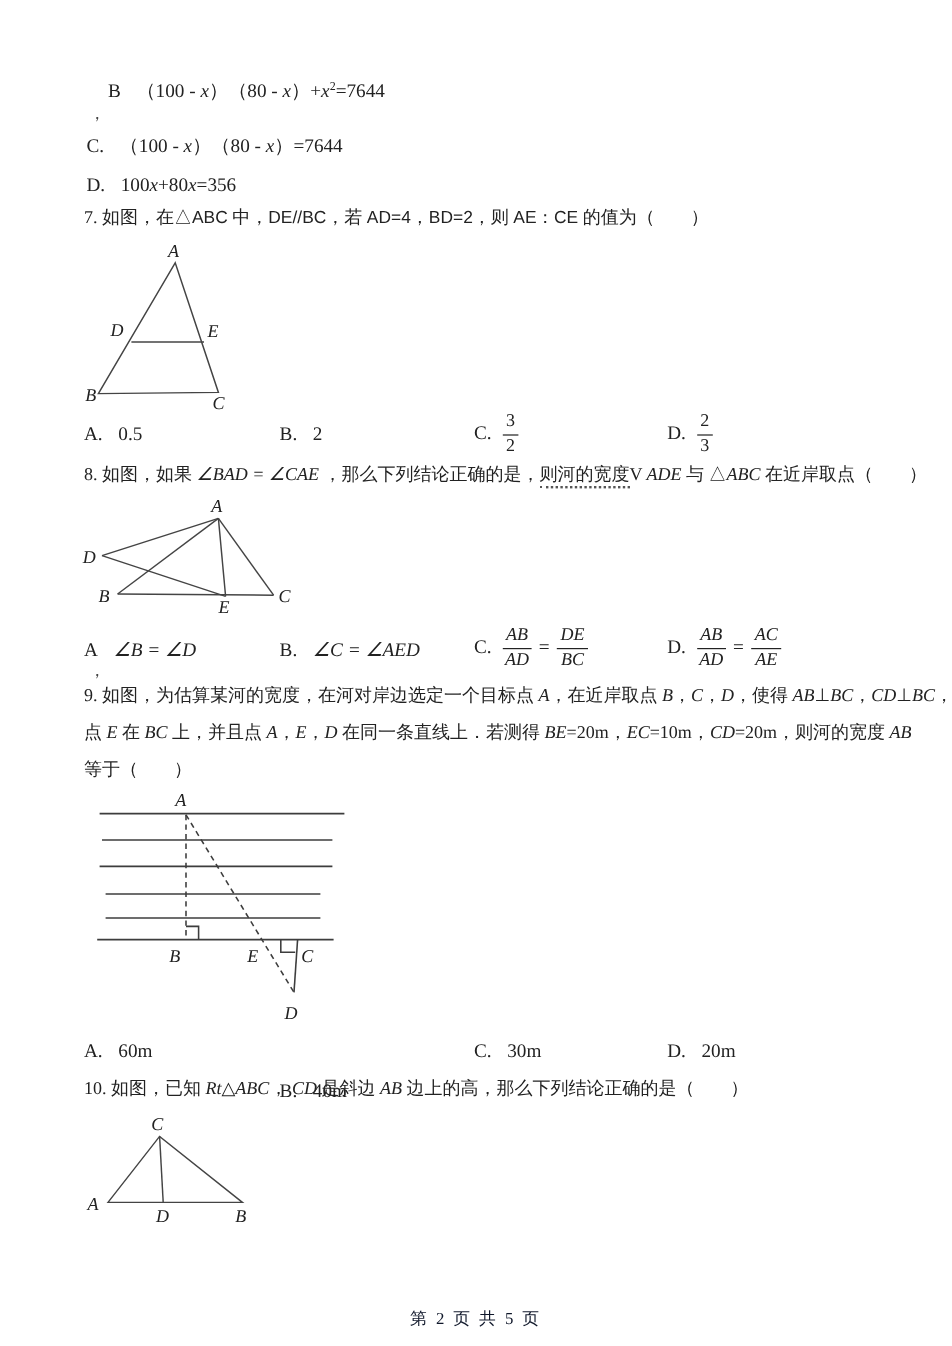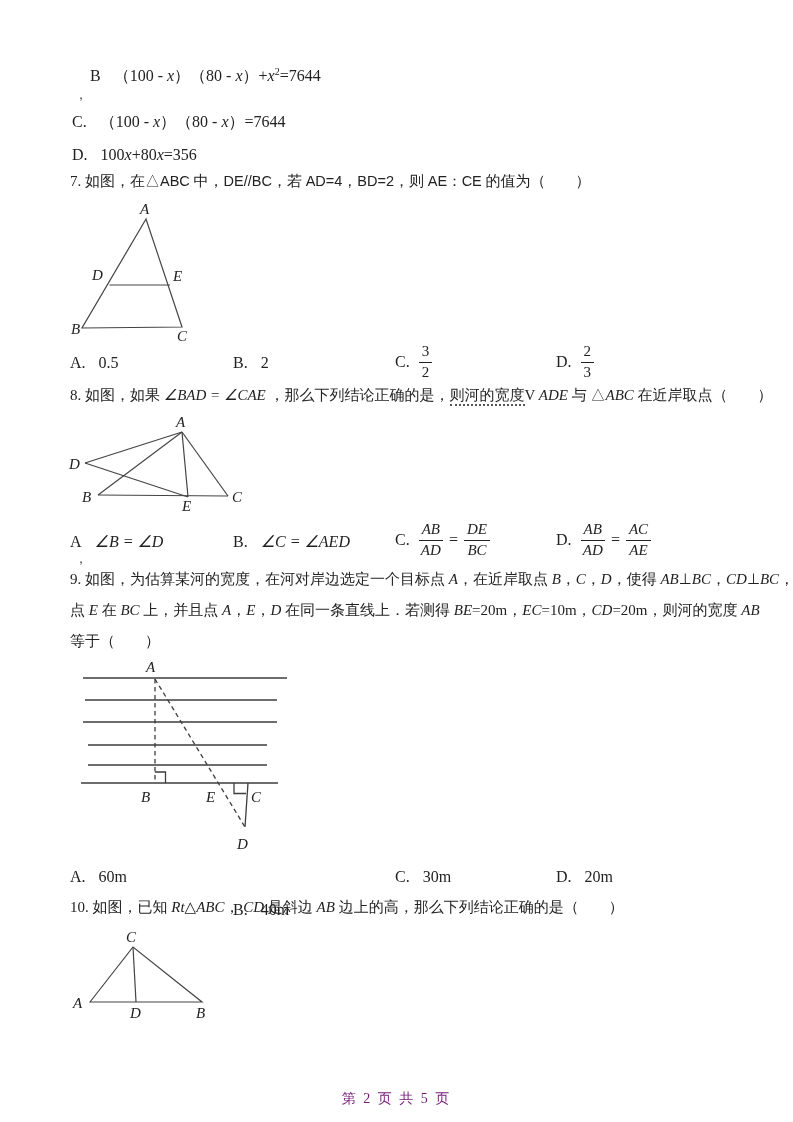--- a/index.html
+++ b/index.html
@@ -18,21 +18,21 @@
   .olabel{margin-right:9px;}
   .optflex{display:flex;align-items:center;height:44px;}
   .frac{display:inline-flex;flex-direction:column;align-items:center;line-height:1.15;font-size:15px;}
   .frac .num{border-bottom:1.2px solid #222;padding:0 3px 1px;}
   .frac .den{padding-top:1px;}
   .frac.it{font-style:italic;}
   .eqsign{margin:0 6px;font-style:normal;}
   .stray{position:absolute;font-size:14px;color:#444;}
   svg text{font-family:"Liberation Serif",serif;font-style:italic;font-size:15px;fill:#222;}
   svg{overflow:visible;}
-  .footer{left:0;right:0;text-align:center;font-size:14px;letter-spacing:2px;color:#701a75;}
+  .footer{left:0;right:0;text-align:center;font-size:14px;letter-spacing:2px;color:#0f172a;}
 </style>
 </head>
 <body>
 
 <div class="abs optrow" style="left:72px;top:66px;margin-left:18px;">
   <span class="olabel">B</span>
   <span><span class="run-t">（100 - </span><span class="run-i">x</span><span class="run-t">）（80 - </span><span class="run-i">x</span><span class="run-t">）+</span><span class="run-i">x</span><span class="run-sup">2</span><span class="run-t">=7644</span></span>
 </div>
 <span class="stray" style="left:74px;top:86px;">，</span>
 

